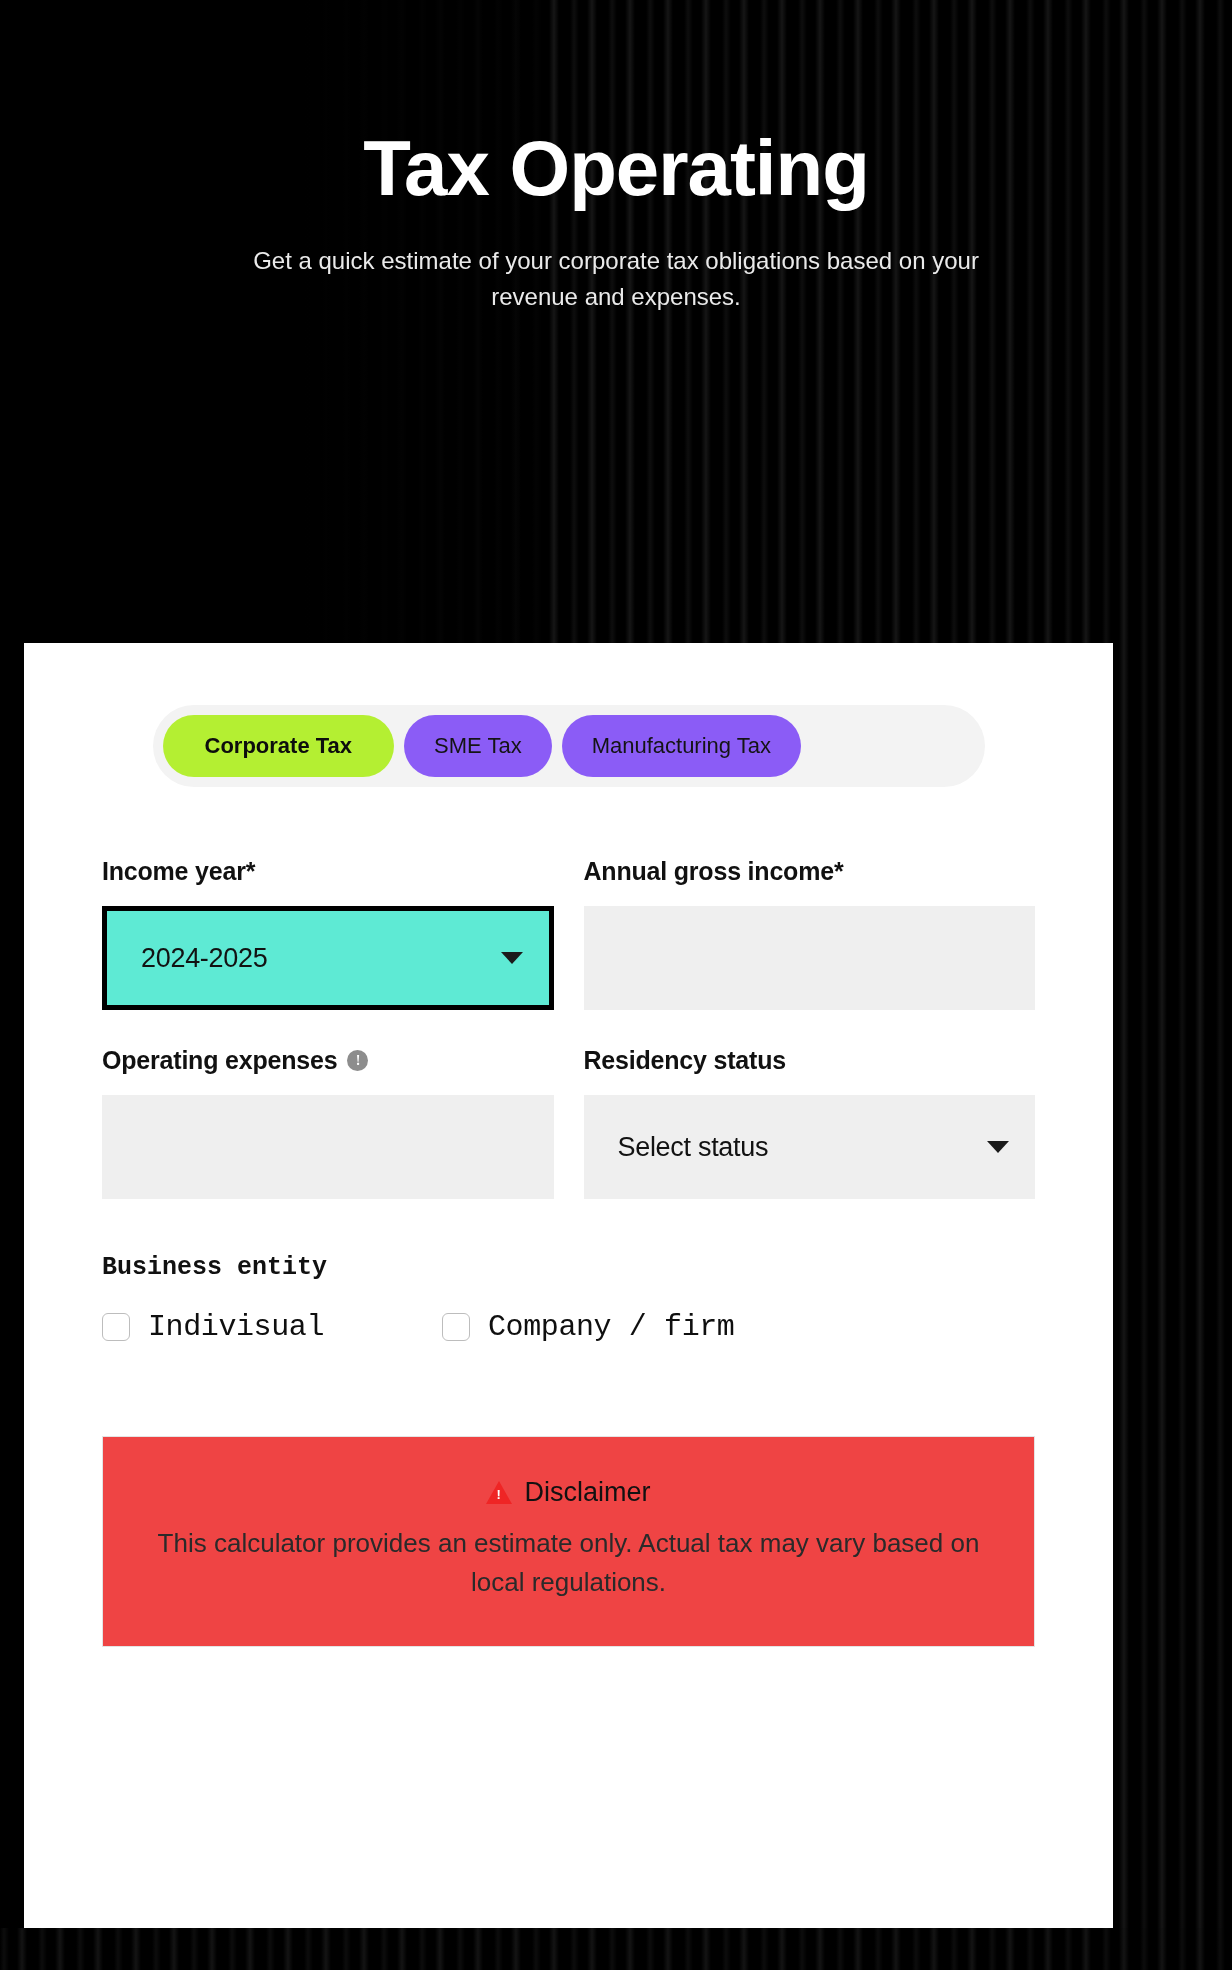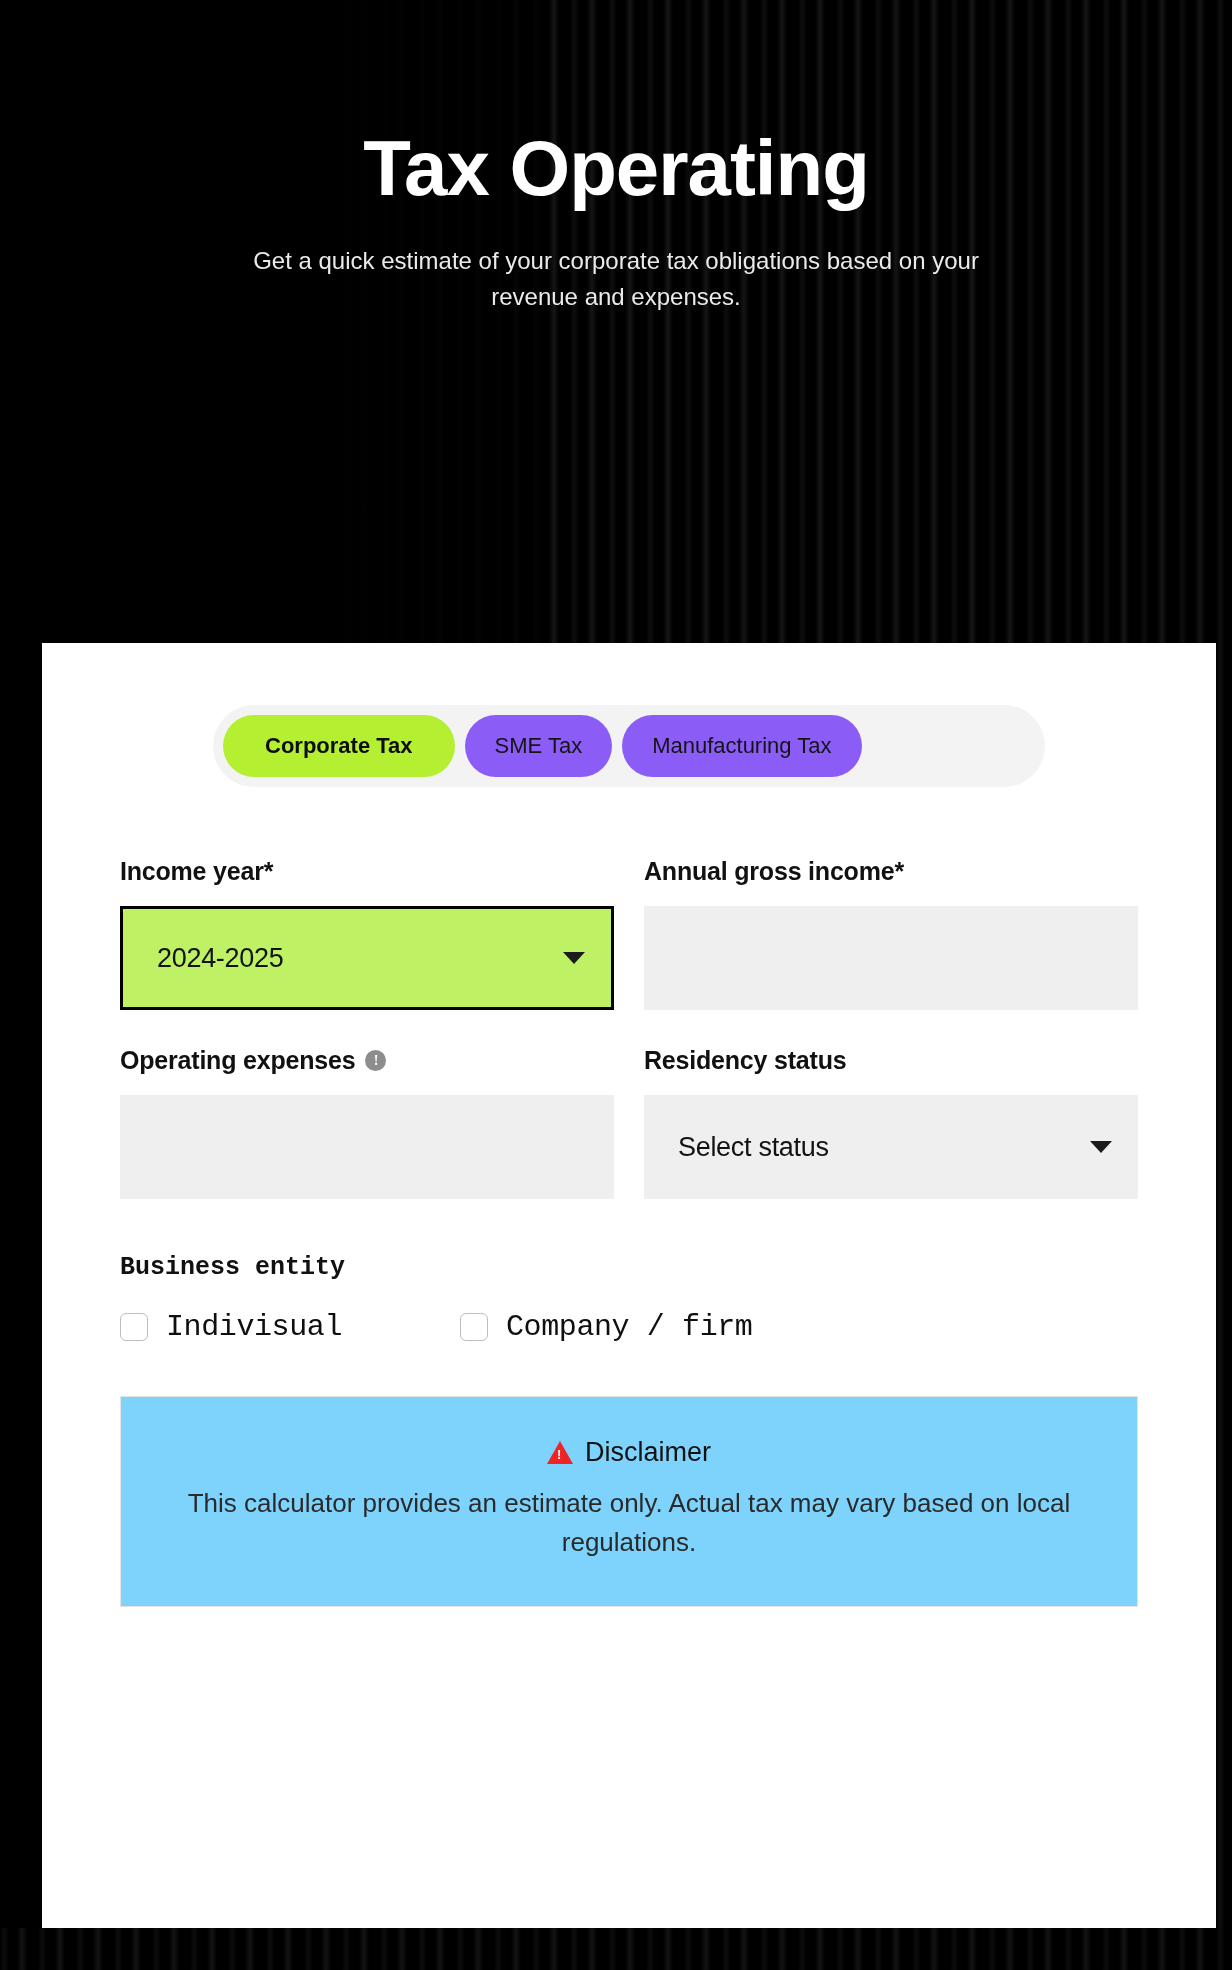--- a/index.html
+++ b/index.html
@@ -87,23 +87,23 @@
     max-width: 800px;
     color: #eaeaea;
     font-size: 24px;
     line-height: 1.48;
     font-weight: 400;
   }
 
   
   .card {
     position: absolute;
-    left: 42px;
+    left: 24px;
     top: 643px;
-    width: 1174px;
+    width: 1089px;
     min-height: 1287px;
     background: #ffffff;
     z-index: 4;
     padding: 62px 78px 0 78px;
   }
 
   
   .tabs {
     width: 832px;
     margin: 0 auto;
@@ -178,21 +178,21 @@
     height: 104px;
     width: 100%;
     display: flex;
     align-items: center;
     justify-content: space-between;
     padding: 0 26px 0 34px;
     font-size: 27px;
     color: #121212;
     cursor: pointer;
   }
-  .select.bordered { background: #bef264; border: 3px solid #000000; }
+  .select.bordered { background: #5eead4; border: 5px solid #000000; }
   .select.filled { background: #efefef; }
   .select .value { font-weight: 400; letter-spacing: -0.3px; }
   .caret {
     width: 0; height: 0;
     border-left: 11px solid transparent;
     border-right: 11px solid transparent;
     border-top: 12px solid #1b1b1b;
   }
 
   
@@ -225,23 +225,23 @@
   }
   .check-label {
     font-size: 30px;
     font-weight: 500;
     color: #0f0f0f;
     letter-spacing: -0.4px;
   }
 
   
   .disclaimer {
-    margin-top: 52px;
+    margin-top: 92px;
     border: 1px solid #e4e4e4;
-    background: #7dd3fc;
+    background: #ef4444;
     padding: 40px 52px 44px 52px;
     text-align: center;
   }
   .disc-head {
     display: flex;
     align-items: center;
     justify-content: center;
     gap: 12px;
     font-size: 27px;
     font-weight: 500;

